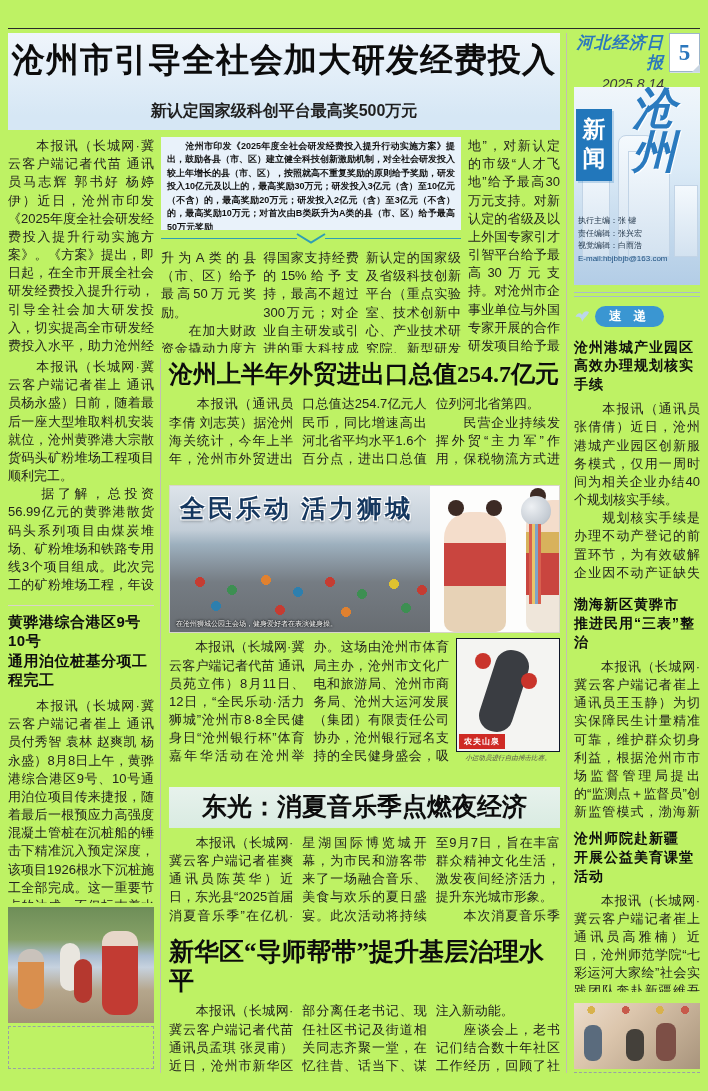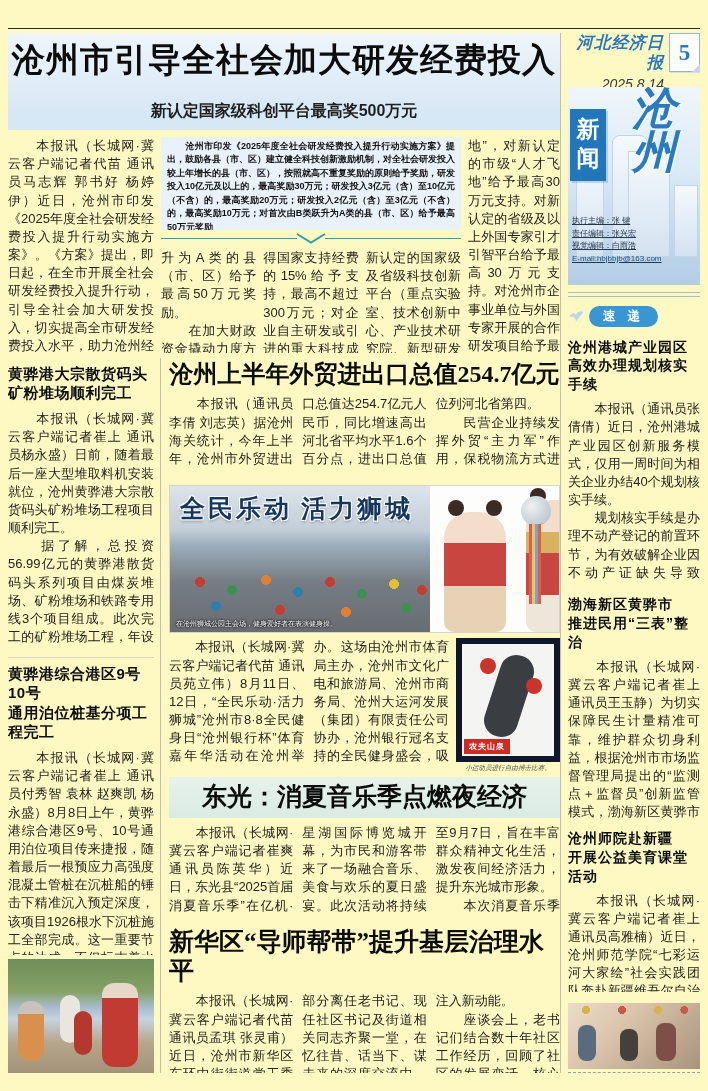--- a/index.html
+++ b/index.html
@@ -1,22 +1,22 @@
 <!DOCTYPE html>
 <html><head>
 <meta charset="utf-8">
 <style>
   html,body{margin:0;padding:0;background:#dedbd4;}
-  .page{width:708px;height:1091px;margin:0 auto;background:#fef9c3;box-sizing:border-box;
+  .page{width:708px;height:1091px;margin:0 auto;background:#bef264;box-sizing:border-box;
         padding:28px 8px 0;position:relative;overflow:hidden;
         font-family:"Liberation Sans",sans-serif;color:#1c1c1c;}
   .topline{border-top:1.5px solid #2a2a2a;margin-bottom:4px;}
   .layout{display:flex;height:1040px;}
   .main-col{width:552px;flex:none;display:flex;flex-direction:column;}
-  .sidebar{flex:1;padding-left:7px;border-left:1px solid #c3beb4;overflow:hidden;}
+  .sidebar{flex:1;margin-left:6px;padding-left:7px;border-left:1px solid #c3beb4;overflow:hidden;}
 
   
   .head-band{background:linear-gradient(180deg,#eff5fb 0%,#d6e7f5 85%);text-align:center;
              padding:9px 4px 9px;}
   .main-head{font:700 33px/1.12 "Liberation Serif",serif;letter-spacing:1px;margin:0;color:#0c0c0c;}
   .main-sub{font:700 16px/1.25 "Liberation Sans",sans-serif;margin-top:22px;color:#1f1f1f;}
 
   .body-text{font-size:13px;line-height:1.4;text-align:justify;white-space:pre-line;color:#24231f;}
 
   
@@ -46,21 +46,21 @@
       background:linear-gradient(180deg,#6e8e58 0%,#86a167 28%,#a9bccf 42%,#c6d2df 52%,#b5a68c 72%,#a29176 100%);}
   .fig{position:absolute;border-radius:12px;}
   .fig-orange{left:10px;top:42px;width:26px;height:60px;background:linear-gradient(180deg,#c9c2bb 0 22%,#d98f4e 22%);}
   .fig-white{left:52px;top:36px;width:20px;height:48px;background:#e9e6df;border-radius:10px;}
   .fig-red1{right:16px;top:24px;width:36px;height:84px;background:linear-gradient(180deg,#e7d7c9 0 18%,#c23b33 18%);}
   .fig-red2{right:62px;top:52px;width:18px;height:44px;background:#b5382f;}
   .caption-box{border:1px dashed #9aa0a6;padding:5px 4px 4px;margin-top:3px;font-size:7.3px;
                line-height:1.45;font-style:italic;text-align:justify;white-space:pre-line;color:#2a2a26;}
 
   
-  .trade-head{font:700 24px/1.1 "Liberation Serif",serif;text-align:center;margin:3px 0 8px;color:#0c0c0c;}
+  .trade-head{font:700 24px/1.1 "Liberation Serif",serif;margin:3px 0 8px;color:#0c0c0c;}
   .trade-body{column-count:3;column-gap:9px;height:84px;overflow:hidden;}
 
   
   .photo-feature{margin-top:6px;display:flex;height:146px;overflow:hidden;border:1px solid #d8d4cc;}
   .pf-main{width:260px;flex:none;position:relative;overflow:hidden;
       background:
         radial-gradient(circle 5px at 30px 96px,#c53c32 98%,transparent),radial-gradient(circle 5px at 62px 104px,#3d8f52 98%,transparent),
         radial-gradient(circle 5px at 96px 94px,#e0812f 98%,transparent),radial-gradient(circle 5px at 128px 106px,#2d7fae 98%,transparent),
         radial-gradient(circle 5px at 160px 96px,#c53c32 98%,transparent),radial-gradient(circle 5px at 192px 108px,#3d8f52 98%,transparent),
         radial-gradient(circle 5px at 224px 98px,#e0c22f 98%,transparent),radial-gradient(circle 5px at 252px 104px,#c53c32 98%,transparent),
@@ -81,31 +81,31 @@
   .kid .hd.l{left:4px}.kid .hd.r{right:4px}
   .pompom{position:absolute;right:8px;top:10px;width:30px;height:30px;border-radius:50%;
           background:radial-gradient(circle at 35% 35%,#eef1f4,#c3cad2 70%,#9aa3ad);}
   .streamers{position:absolute;right:18px;top:38px;width:12px;height:80px;
           background:repeating-linear-gradient(90deg,#d8604f 0 3px,#e8c56a 3px 6px,#7fa3c8 6px 9px,#d8604f 9px 12px);}
 
   
   .fitness-row{display:flex;margin-top:5px;height:134px;overflow:hidden;}
   .fitness-body{flex:1;column-count:2;column-gap:9px;overflow:hidden;}
   .kickbox{width:104px;flex:none;margin-left:7px;}
-  .kickbox-photo{height:112px;position:relative;background:#f4f4f2;border:6px solid #0f172a;overflow:hidden;}
+  .kickbox-photo{height:112px;position:relative;background:#f4f4f2;border:1px solid #0f172a;overflow:hidden;}
   .kb-fig{position:absolute;left:30px;top:10px;width:34px;height:84px;border-radius:16px;
           background:#3a3d42;transform:rotate(18deg);}
   .kb-glove1,.kb-glove2{position:absolute;width:16px;height:16px;border-radius:50%;background:#c9342b;}
   .kb-glove1{left:18px;top:14px}.kb-glove2{left:64px;top:34px}
   .kb-sign{position:absolute;left:2px;bottom:2px;background:#cf2a24;color:#fff;font-size:8px;
            font-weight:700;padding:2px 5px;letter-spacing:1px;}
   .kickbox-caption{font-size:6.6px;color:#55524c;text-align:center;margin-top:2px;font-style:italic;}
 
   
-  .dg-band{background:linear-gradient(180deg,#e7f2ec,#d9ebe2);text-align:center;padding:6px 0 7px;margin-top:5px;}
+  .dg-band{background:linear-gradient(180deg,#e7f2ec,#d9ebe2);text-align:center;padding:6px 0 7px;margin-top:15px;}
   .dg-head{font:700 25px/1.1 "Liberation Serif",serif;color:#0c0c0c;}
   .dg-body{column-count:3;column-gap:9px;height:94px;overflow:hidden;margin-top:6px;}
 
   
   .xh-head{font:700 25px/1.15 "Liberation Serif",serif;text-align:left;margin:10px 0 7px;color:#0c0c0c;}
   .xh-body{column-count:3;column-gap:9px;height:162px;overflow:hidden;}
 
   
   .masthead{position:relative;height:50px;padding-right:36px;text-align:right;}
   .paper-name{font:700 italic 16.5px/1.2 "Liberation Serif",serif;color:#2b77bd;letter-spacing:1px;}
@@ -122,21 +122,21 @@
   .bld1{left:8px;width:26px;height:92px;}
   .bld2{left:44px;width:34px;height:120px;border-radius:8px 8px 0 0;}
   .bld3{right:30px;width:40px;height:104px;}
   .bld4{right:2px;width:22px;height:70px;}
   .brand-vert{position:absolute;top:0px;right:24px;font:900 italic 44px/1.0 "Liberation Serif",serif;color:#2a7abf;
               text-shadow:1px 1px 0 #fff;}
   .brand-vert span{display:block;text-align:center;}
   .brand-box{position:absolute;top:22px;left:2px;width:36px;background:#2277bb;color:#fff;
              padding:7px 0;box-shadow:2px 2px 0 rgba(34,119,187,.25);}
   .brand-box span{display:block;text-align:center;font:700 23px/1.25 "Liberation Serif",serif;}
-  .credits{position:absolute;left:4px;bottom:20px;font-size:8px;line-height:1.55;color:#22364a;text-decoration:underline;}
+  .credits{position:absolute;left:4px;bottom:20px;font-size:8px;line-height:1.55;color:#22364a;}
   .credits span{display:block;}
   .credit-email{color:#1d4f7e;}
 
   .sb-line{height:3px;border-top:1px solid #a9bccd;border-bottom:1px solid #a9bccd;margin:7px 0 9px;}
   .badge-row{display:flex;align-items:center;gap:5px;margin:2px 0 11px;}
   .badge{background:#3a96d2;color:#fff;border-radius:11px;font:700 12.5px/1 "Liberation Sans",sans-serif;
          padding:4px 6px 4px 14px;letter-spacing:12px;}
   .sb-article{margin-bottom:11px;}
   .sb-title{font:700 14px/1.35 "Liberation Sans",sans-serif;letter-spacing:1px;white-space:pre-line;
             margin:0 0 6px;color:#0e0e0e;}
@@ -185,22 +185,20 @@
 　　聚焦研发平台建设，《方案》提出，鼓励企事业单位建立重点实验室、技术创新中心等各类研发平台。对新认定的国家级及省级科技创新平台（重点实验室、技术创新中心、产业技术研究院、新型研发机构）分别给予最高500万元、100万元支持；对新认定的国家级及省级国际科技合作基地分别给予最高100万元、50万元支持；对运行评估优秀的省级产业技术研究院给予最高50万元支持。
 　　聚焦科技人才引进培育，《方案》提出，鼓励企业在京津及其他经济发达地区设立“人才飞</div>
         </div>
         <div class="col5 body-text">地”，对新认定的市级“人才飞地”给予最高30万元支持。对新认定的省级及以上外国专家引才引智平台给予最高30万元支持。对沧州市企事业单位与外国专家开展的合作研发项目给予最高20万元支持。对获得国家最高科学技术奖、省突出贡献奖的个人，获得省级以上科学技术奖的项目单位和获得科学技术合作奖项目的合作单位给予资金支持。
 　　在推动各类创新要素高效协同方面，《方案》提出，实施高新技术企业规模倍增行动，对新认定的高新技术企业，其上一年度销售收入2000万元以下且近三个会计年度研究开发费用总额占同期销售收入总额的比例不低于7%的，每家给予最高2万元支持；对新认定的省级瞪羚企业给予最高50万元支持。鼓励高校、科研院所和医疗卫生机构加大基础研究，引导高校与企业合作开展技术研发，对输出技术合同按年度累计成交总额5000万元及以上的给予最高15万元支持；对吸纳技术合同（技术开发、技术转让）按年度累计成交总额1000万元及以上的给予最高20万元支持；支持高校院所赋予科研人员服务科技成果所有权或长期使用权。</div>
       </div>
 
       <div class="lower">
 
         <div class="left-rail">
-          <div class="rail-title">黄骅港大宗散货码头
-矿粉堆场顺利完工</div>
           <div class="rail-body1 body-text">　　本报讯（长城网·冀云客户端记者崔上 通讯员杨永盛）日前，随着最后一座大型堆取料机安装就位，沧州黄骅港大宗散货码头矿粉堆场工程项目顺利完工。
 　　据了解，总投资56.99亿元的黄骅港散货码头系列项目由煤炭堆场、矿粉堆场和铁路专用线3个项目组成。此次完工的矿粉堆场工程，年设计吞吐量1900万吨，于2022年10月开工建设，占地551亩。它位于黄骅港散货港区，大宗散货物流区内。作为港口煤炭码头和矿石码头的物流配套设施，矿粉堆场是黄骅港散货运输体系的重要组成部分，主要包括矿粉的储运设施及相关配套设施，具备矿粉的专业化储存、输送和配船等增值服务功能。对港口而言，散货运输体系的不断增强，不仅使货物进出港更为快速高效，缓解货物聚集对码头仓库容量过大要求，也在一定程度上弥补港口集疏运系统的不足，扩大港口吞吐能力，促进港口发挥更大潜力。矿粉堆场与已经完工的煤炭堆场项目和未来建成投入使用的铁路专用线项目相结合，将进一步提升黄骅港的综合服务和物流能力，预计整体吞吐量达3100万吨。
 　　黄骅港散货运输体系项目建成后将实现与朔黄铁路、邯黄铁路、沧黄铁路连通，共同组成煤炭、矿石、铝矾土、有色矿等大宗散货发往冀北、冀中南、山西、陕北等地的高效低成本物流通道，对进一步优化港口功能布局，提高专业化生产和绿色作业水平，推动港口结构调整和转型升级，加快打造多能、综合性、现代化大港具有重要意义。</div>
           <div class="rail-sep"></div>
           <div class="rail-title">黄骅港综合港区9号10号
 通用泊位桩基分项工程完工</div>
           <div class="rail-body2 body-text">　　本报讯（长城网·冀云客户端记者崔上 通讯员付秀智 袁林 赵爽凯 杨永盛）8月8日上午，黄骅港综合港区9号、10号通用泊位项目传来捷报，随着最后一根预应力高强度混凝土管桩在沉桩船的锤击下精准沉入预定深度，该项目1926根水下沉桩施工全部完成。这一重要节点的达成，不仅标志着水工工程桩基分项工程圆满完工，更为后续码头上部结构施工铺平了道路，注入了强劲动力。
 　　自顺利完成首根力桩试桩任务后，施工团队面临着繁重的工期压力与复杂的地质条件双重挑战。为确保工程稳步推进，中交一航局一公司项目团队多措并举，打出了一套漂亮的“组合拳”。
 　　该团队首先通过倒排工期、将任务进行日量分解的方式，把每一项生产责任精准落实到具体岗位，从制度层面确保生产进度始终处于可控状态。其次，在资源保障与流程优化方面下足功夫，统筹协调增派施工船舶资源，同时积极与属地管理部门对接沟通，不断优化审批流程，有效缩短了施工准备周期，为大面积打桩船舶高效施工提供了坚实保障。此外，团队还实行“两班倒”作业模式，全力保障每日19小时的有效施工时间，凭借这股拼搏劲头，曾创造出“一日24根桩”的高效施工纪录。</div>
           <div class="rail-photo">

